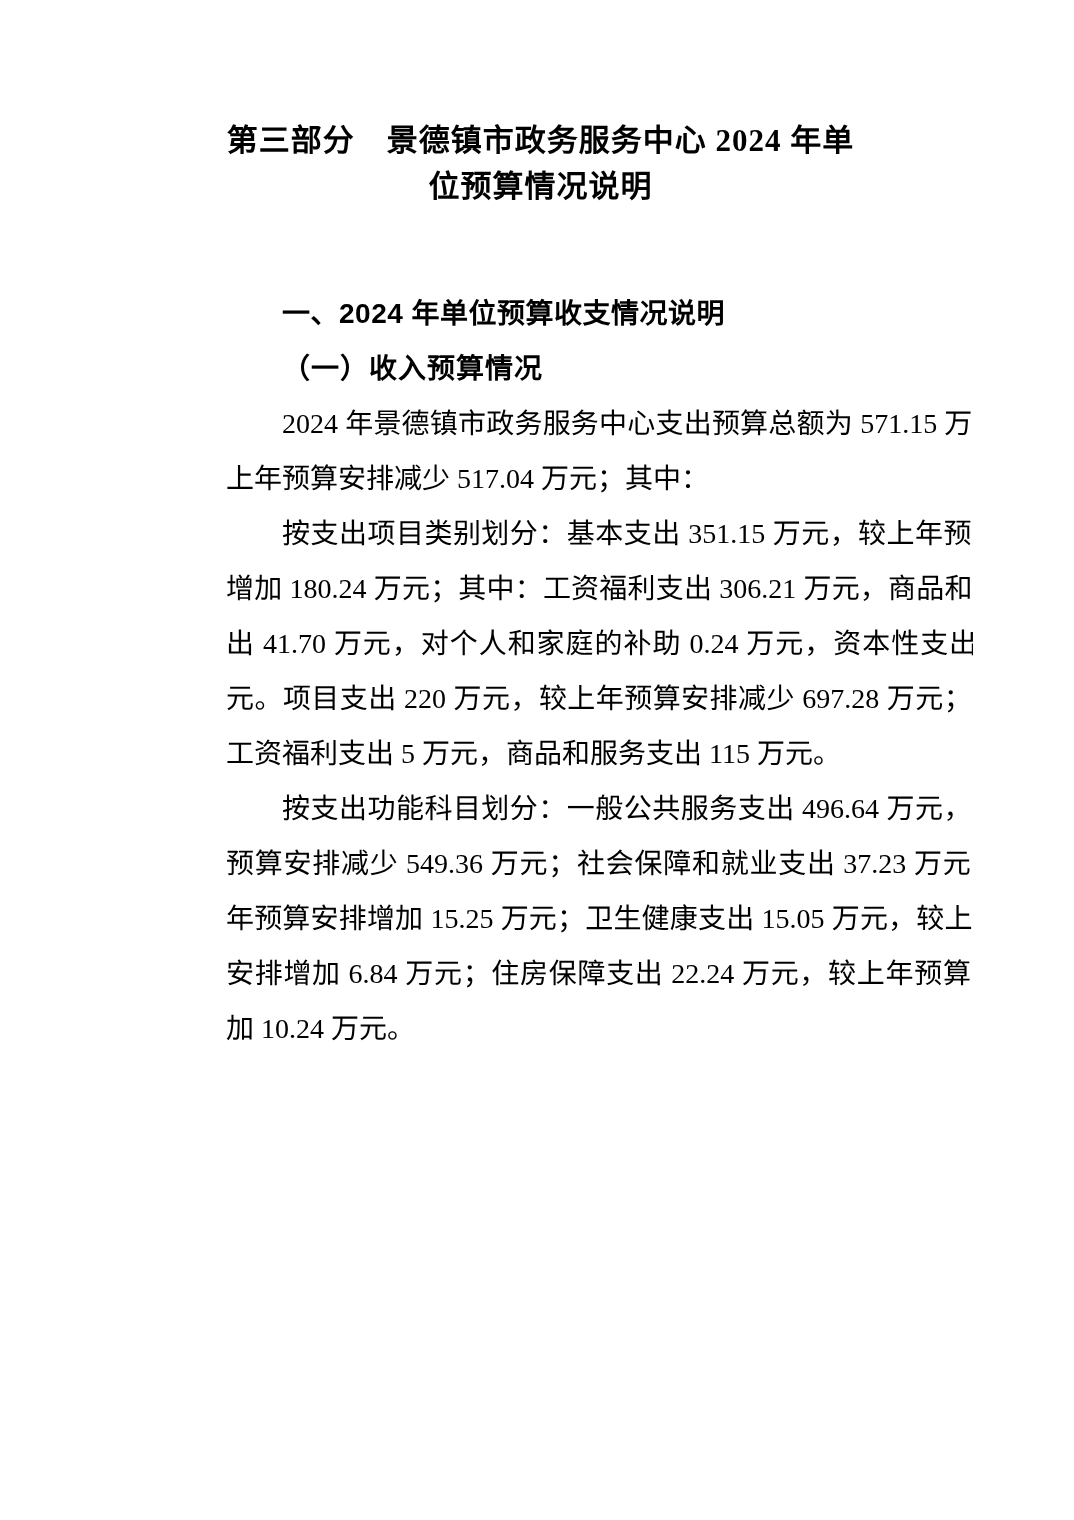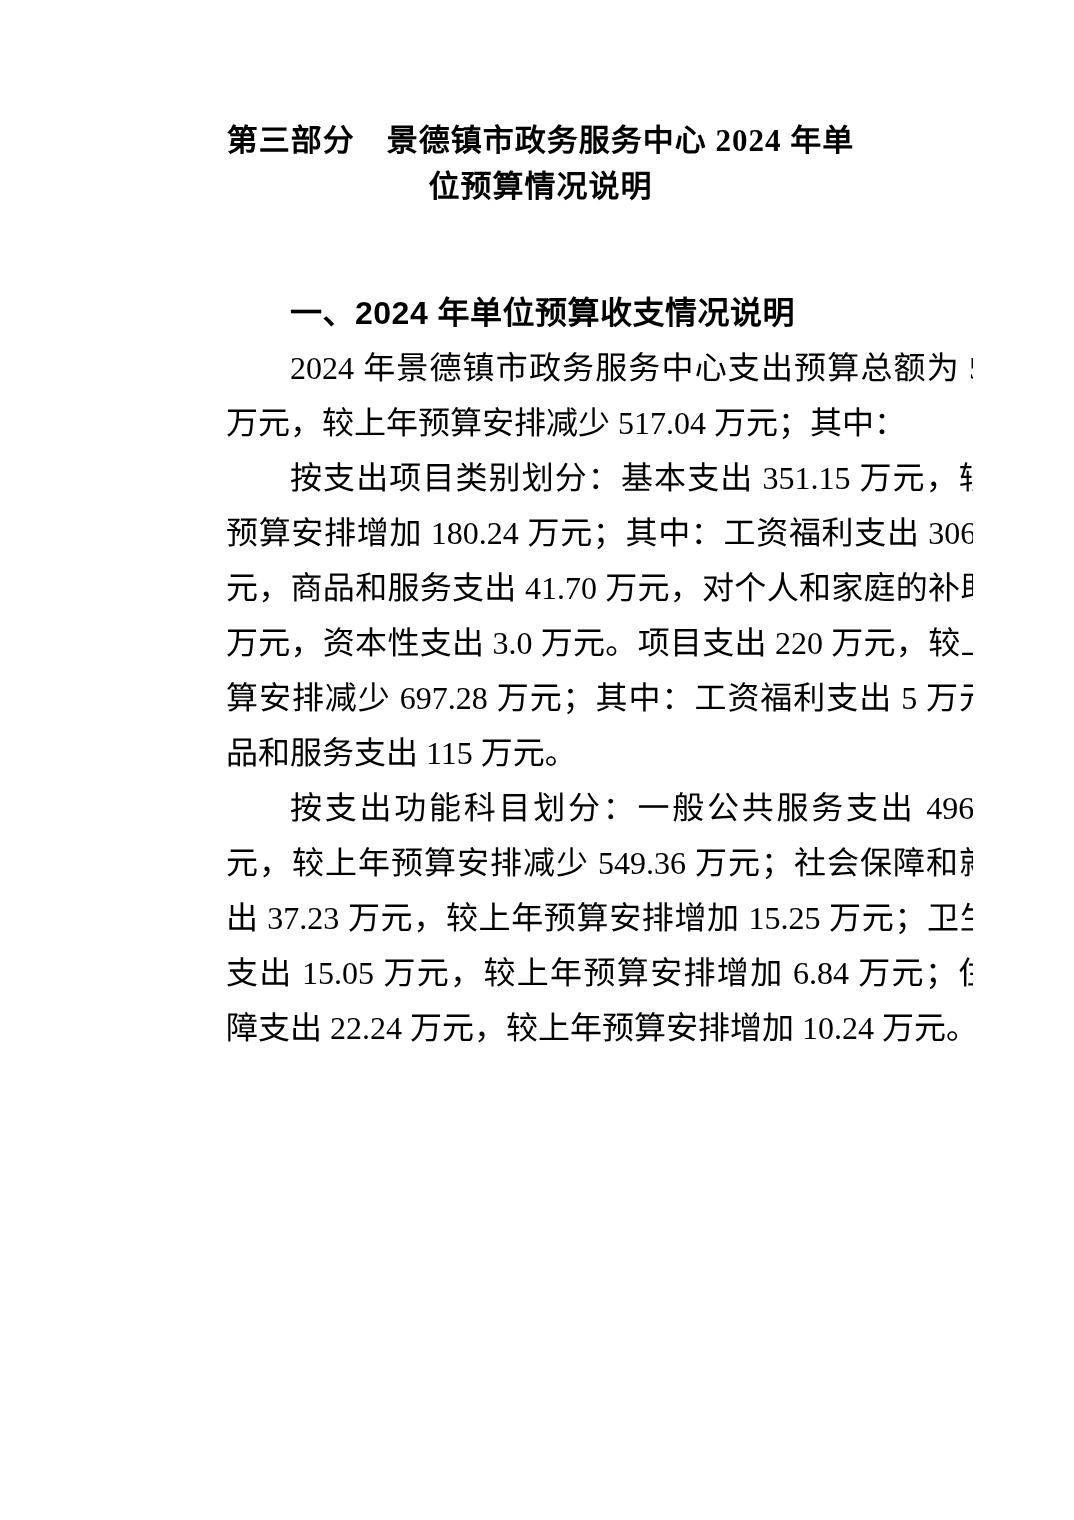--- a/index.html
+++ b/index.html
@@ -23,21 +23,21 @@
     margin: 0 0 76px 0;
     font-size: 31px;
     line-height: 46px;
     font-weight: 700;
     text-align: center;
     font-family: "Liberation Serif", "DejaVu Serif", serif;
     letter-spacing: 1px;
   }
   .doc-body {
     width: 831px;
-    font-size: 32px;
+    font-size: 28px;
     line-height: 55px;
   }
   .doc-body p {
     margin: 0;
     padding: 0;
     text-indent: 2em;
     text-align: justify;
   }
   p.heading-1 {
     font-weight: 700;
@@ -57,20 +57,21 @@
 <body>
 
 <div class="page">
 
   <h1 class="doc-title">第三部分　景德镇市政务服务中心 2024 年单位预算情况说明</h1>
 
   <div class="doc-body">
 
     <p class="heading-1">一、2024 年单位预算收支情况说明</p>
 
+    <p class="heading-2">（一）收入预算情况</p>
 
 
 
     <p class="body-para">2024 年景德镇市政务服务中心支出预算总额为 571.15 万元，较上年预算安排减少 517.04 万元；其中：</p>
 
     <p class="body-para">按支出项目类别划分：基本支出 351.15 万元，较上年预算安排增加 180.24 万元；其中：工资福利支出 306.21 万元，商品和服务支出 41.70 万元，对个人和家庭的补助 0.24 万元，资本性支出 3.0 万元。项目支出 220 万元，较上年预算安排减少 697.28 万元；其中：工资福利支出 5 万元，商品和服务支出 115 万元。</p>
 
     <p class="body-para">按支出功能科目划分：一般公共服务支出 496.64 万元，较上年预算安排减少 549.36 万元；社会保障和就业支出 37.23 万元，较上年预算安排增加 15.25 万元；卫生健康支出 15.05 万元，较上年预算安排增加 6.84 万元；住房保障支出 22.24 万元，较上年预算安排增加 10.24 万元。</p>
 
 

